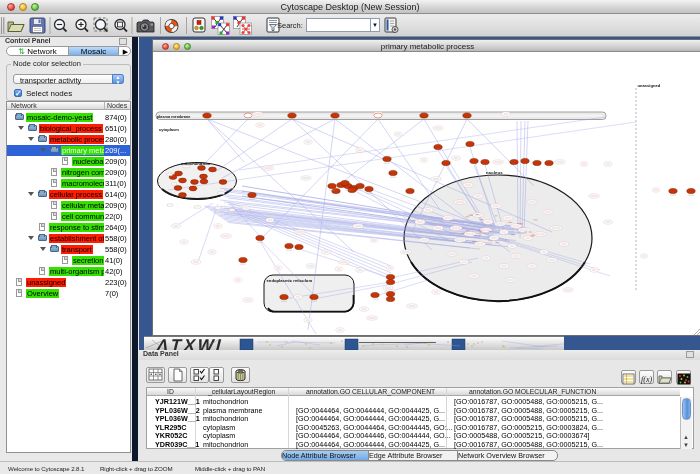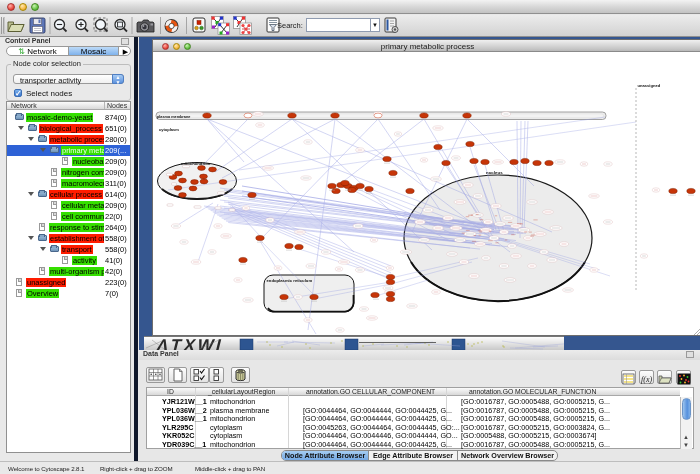--- a/index.html
+++ b/index.html
@@ -17,21 +17,21 @@
 
 
 #toolbar { position:absolute; left:0; top:15px; width:700px; height:22px;
   background:linear-gradient(#ececec,#d2d2d2); border-bottom:1px solid #909090; }
 .tsep { position:absolute; top:3px; height:15px; width:1px; background:#aaa; box-shadow:1px 0 0 #f5f5f5; }
 #searchlbl { position:absolute; left:277px; top:5.5px; font-size:7.5px; color:#222; }
 #searchbox { position:absolute; left:306px; top:2.5px; width:64px; height:14px; background:#fff; border:1px solid #8f9bb0; border-right:none; }
 #searcharr { position:absolute; left:370px; top:2.5px; width:10px; height:14px; background:#fff; border:1px solid #8f9bb0; font-size:6px; color:#111; text-align:center; line-height:13px; }
 
 
-#cp { position:absolute; left:0; top:37px; width:138px; height:424px; background:#e9e9e9; border-right:4px solid #0f172a; }
+#cp { position:absolute; left:0; top:37px; width:138px; height:424px; background:#e9e9e9; border-right:6px solid #0f172a; }
 #cp .hdr { position:absolute; left:0; top:0; width:100%; height:10px; font-size:7px; font-weight:bold; color:#333; padding-left:5px; }
 .floatico { position:absolute; width:8px; height:7px; border:1px solid #9a9a9a; background:#e0e0e0; }
 #cptabs { position:absolute; left:6px; top:9px; width:125px; height:10px; background:#fff; border:1px solid #999; border-radius:5px; overflow:hidden; font-size:8px; }
 #cptabs .seg { position:absolute; top:0; height:100%; }
 #grp { position:absolute; left:6px; top:27px; width:125px; height:37px; border:1px solid #bdbdbd; border-radius:3px; }
 #grplbl { position:absolute; left:11px; top:22px; background:#e9e9e9; padding:0 2px; font-size:7.5px; color:#222; }
 #combo { position:absolute; left:13px; top:37px; width:111px; height:10px; background:linear-gradient(#fff,#f0f0f0); border:1px solid #9a9a9a; border-radius:3px; font-size:7.5px; color:#111; }
 #combo .cap { position:absolute; right:-1px; top:-1px; width:12px; height:10px; border-radius:0 3px 3px 0; background:linear-gradient(#a8ccf4,#5d92dd); border:1px solid #4f7fc4; }
 #chk { position:absolute; left:14px; top:52px; width:8px; height:8px; border-radius:2px; background:linear-gradient(#7db2ee,#3c78cf); border:1px solid #3b6eb5; color:#fff; font-size:8px; line-height:8px; text-align:center; font-weight:bold; }
 #chklbl { position:absolute; left:26px; top:52px; font-size:8px; color:#111; }
@@ -58,45 +58,46 @@
 #peek { position:absolute; left:5px; top:299px; width:420px; height:14px; background:linear-gradient(#fdfdfd,#c9c9c9); border-top:1px solid #777; overflow:hidden; }
 
 
 #dp { position:absolute; left:139px; top:350px; width:561px; height:111px; background:#e7e7e7; }
 #dp .hdr { position:absolute; left:0; top:0; width:100%; height:10px; font-size:7px; font-weight:bold; color:#333; padding-left:4px; background:linear-gradient(#ececec,#dcdcdc); }
 .dbtn { position:absolute; width:19px; height:16px; top:17px; background:linear-gradient(#fdfdfd,#e3e3e3); border:1px solid #9a9a9a; border-radius:2px; }
 .dbtn2 { position:absolute; width:15px; height:14px; top:20px; background:linear-gradient(#fdfdfd,#e3e3e3); border:1px solid #9a9a9a; border-radius:2px; }
 #dtable { position:absolute; left:7px; top:37px; width:548px; height:62px; background:#fff; border:1px solid #a0a0a0; }
 #dthdr { position:absolute; left:0; top:0; width:533px; height:8px; background:linear-gradient(#fbfbfb,#d8d8d8); border-bottom:1px solid #a8a8a8; font-size:6.8px; color:#222; }
 #dthdr span { position:absolute; top:0px; }
-.drow { position:absolute; left:11px; width:533px; height:8.7px; font-size:7.2px; white-space:nowrap; color:#000; }
+.drow { position:absolute; left:4px; width:533px; height:8.7px; font-size:7.2px; white-space:nowrap; color:#000; }
 .drow b { position:absolute; left:4px; font-weight:bold; }
 .drow .c2 { position:absolute; left:52px; }
 .drow .c3 { position:absolute; left:145px; }
 .drow .c4 { position:absolute; left:303px; }
 .dvline { position:absolute; top:0; bottom:0; width:1px; background:#d6d6d6; }
 #dscroll { position:absolute; right:1px; top:9px; width:12px; height:52px; background:#f2f2f2; border-left:1px solid #bbb; }
 #dthumb { position:absolute; left:1px; top:1px; width:9px; height:22px; border-radius:5px; background:linear-gradient(90deg,#9cc4ee,#5590dd 60%,#7fb0e8); border:1px solid #6a94c8; }
 #dtabs { position:absolute; left:142px; top:100px; height:11px; border:1px solid #8a8a8a; border-radius:5px; overflow:hidden; font-size:7.5px; background:#f2f2f2; }
-#dtabs .seg { float:left; height:100%; line-height:10px; text-align:center; border-right:1px solid #8a8a8a; color:#111; font-size:7.2px;font-weight:bold; }
+#dtabs .seg { float:left; height:100%; line-height:10px; text-align:left; border-right:1px solid #8a8a8a; color:#111; font-size:7.2px; }
 #dtabs .seg.on { background:linear-gradient(#a6cdf2,#74a9e4); }
 #dtabs .seg:last-child { border-right:none; }
 
 
 #status { position:absolute; left:0; top:461px; width:700px; height:13px; background:#e9e9e9; border-top:1px solid #bdbdbd; font-size:6.2px; color:#222; letter-spacing:-0.1px; }
 #status span { position:absolute; top:3px; }
 </style>
 </head>
 <body>
 <div id="win">
 
   <div id="titlebar">
     <div class="tl r" style="left:7px;"></div>
     <div class="tl y" style="left:19px;"></div>
     <div class="tl g" style="left:31px;"></div>
+    <div class="title">Cytoscape Desktop (New Session)</div>
   </div>
 
   <div id="toolbar">
     <div class="tsep" style="left:3px;"></div>
     <div id="tbicons">
         <svg width="400" height="22" viewBox="0 0 400 22" style="position:absolute;left:0;top:0;">
           <rect x="1" y="2" width="1" height="17" fill="#9a9a9a"></rect>
           <rect x="3.5" y="2" width="1" height="17" fill="#9a9a9a"></rect>
           <g transform="translate(8,4)">
             <path d="M0 3 L0 12.5 L13 12.5 L16 5.5 L5.5 5.5 L5.5 3 Z" fill="#b9bd8e" stroke="#55582e" stroke-width="0.9"></path>
@@ -297,21 +298,21 @@
             <span class="cnt" style="">558(0)</span>
           </div>
       <div class="trow" style="top:141.5px;">
             <span class="tri" style="left:33px;"></span>
             <span class="fold" style="left:43px;"></span>
             <span class="lbl r" style="left:54px; max-width:43px; ">transport</span>
             <span class="cnt" style="">558(0)</span>
           </div>
       <div class="trow" style="top:152.5px;">
             <span class="file" style="left:55px;"></span>
-            <span class="lbl g" style="left:65px; max-width:32px; ">activity</span>
+            <span class="lbl g" style="left:65px; max-width:32px; ">secretion</span>
             <span class="cnt" style="">41(0)</span>
           </div>
       <div class="trow" style="top:163.5px;">
             <span class="file" style="left:32px;"></span>
             <span class="lbl g" style="left:42px; max-width:55px; ">multi-organism proc</span>
             <span class="cnt" style="">42(0)</span>
           </div>
       <div class="trow" style="top:174.5px;">
             <span class="file" style="left:9px;"></span>
             <span class="lbl r" style="left:19px; max-width:78px; ">unassigned</span>

